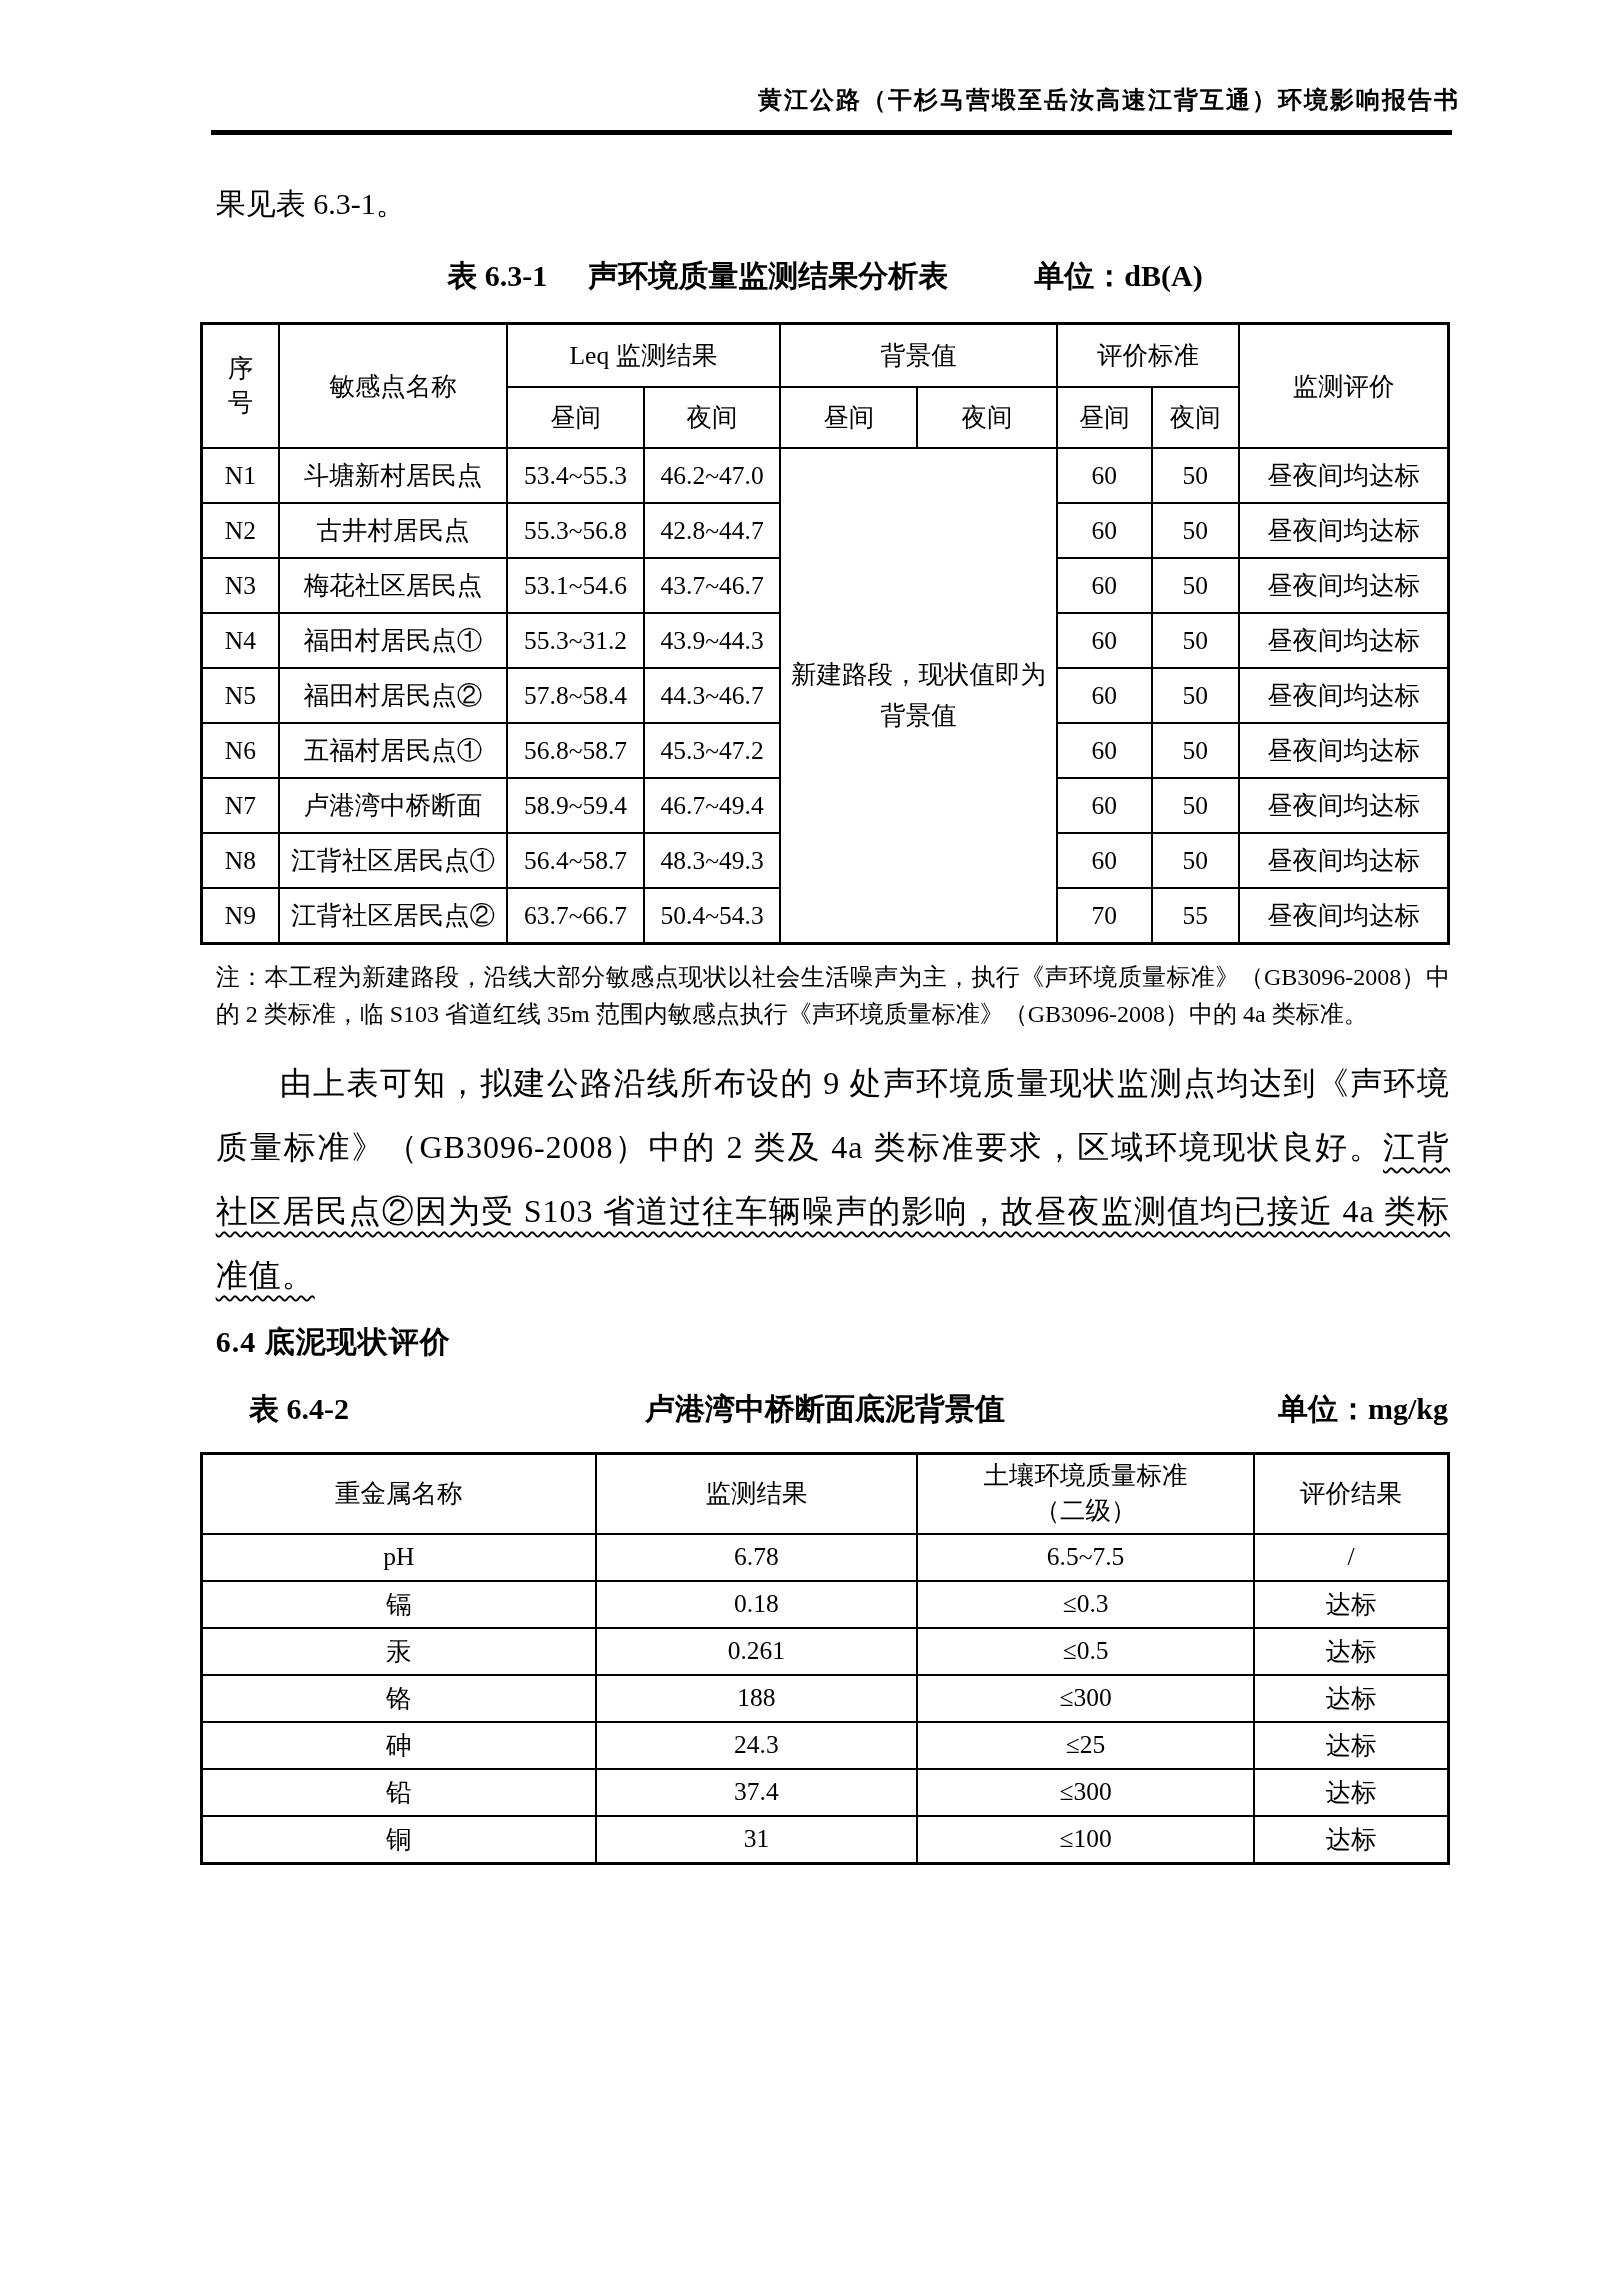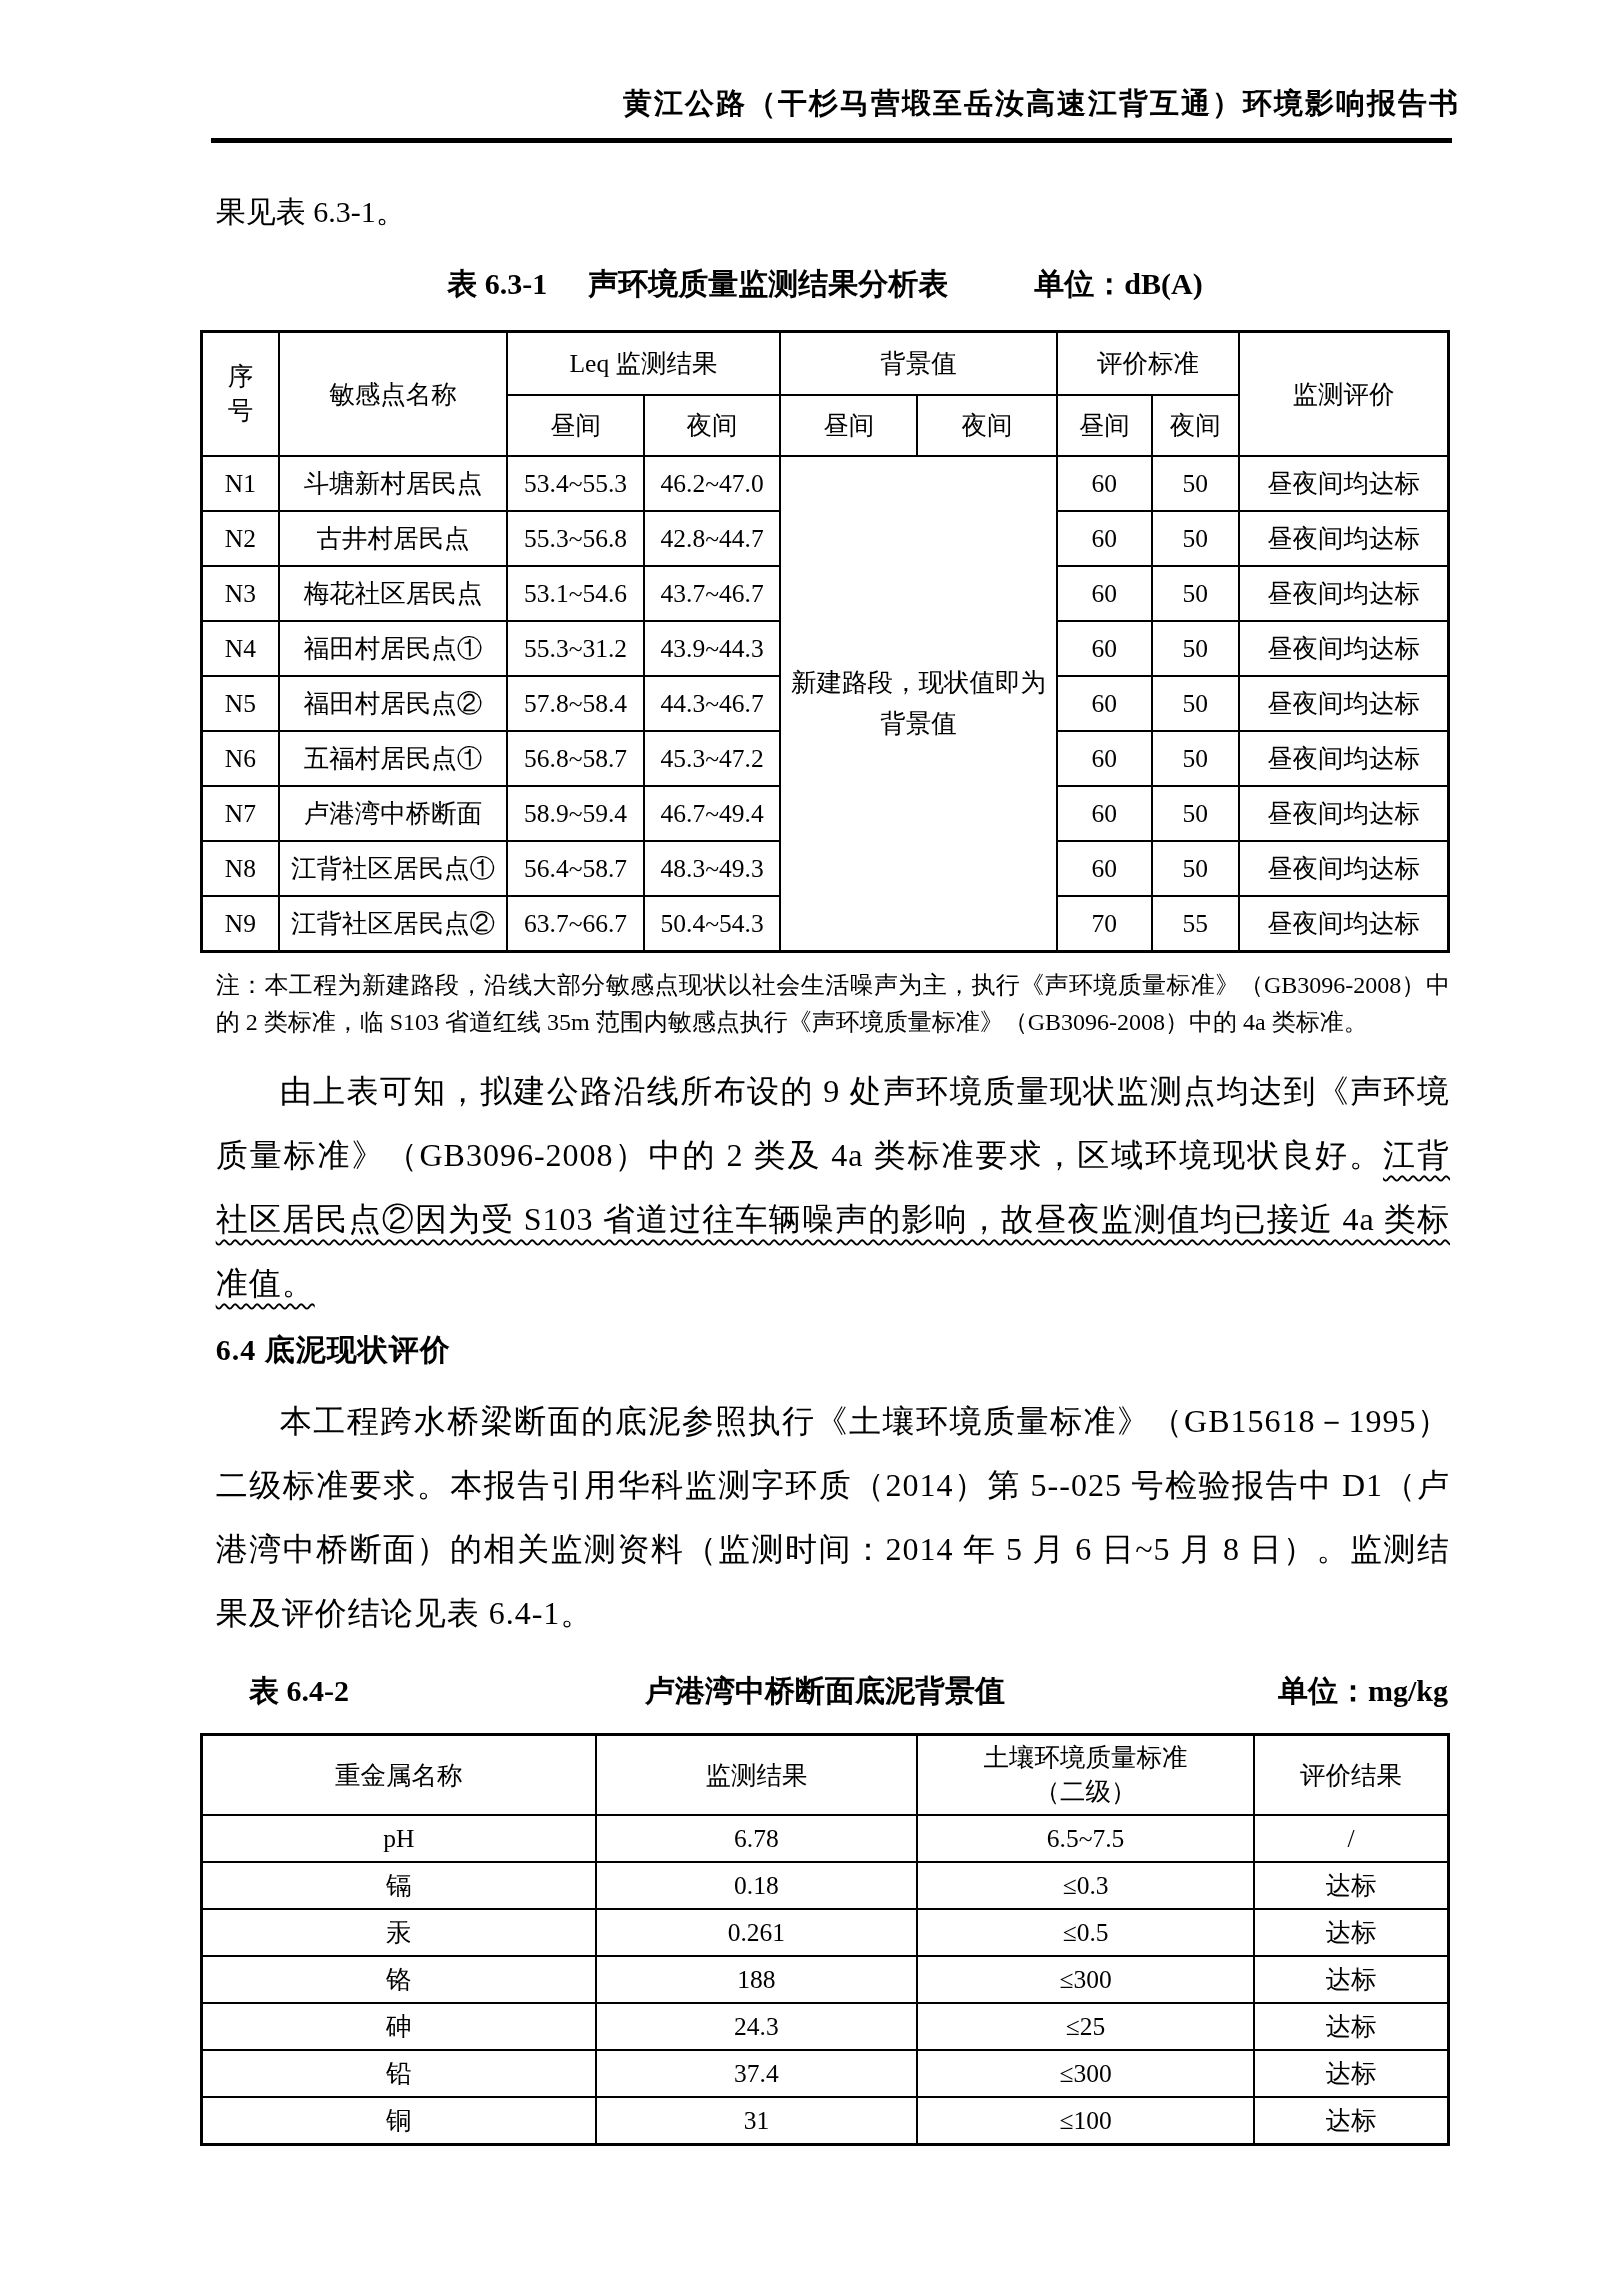--- a/index.html
+++ b/index.html
@@ -4,21 +4,21 @@
 <style>
   html,body{margin:0;padding:0}
   body{
     width:1621px;height:2293px;background:#ffffff;color:#000;
     font-family:"Liberation Serif","DejaVu Serif",serif;
     overflow:hidden;
   }
   .page{position:relative;width:1621px;height:2293px}
   .header-text{
     padding-top:84px;text-align:right;padding-right:161px;
-    font-size:29px;font-weight:600;letter-spacing:2px;
+    font-size:24px;font-weight:600;letter-spacing:2px;
   }
   .header-rule{margin:13.7px 0 0 211px;width:1241px;height:4.9px;background:#000}
   .content{width:1250px;margin-left:200px}
   .continuation{margin:49px 0 0 15.7px;font-size:30px}
   .caption{margin-top:31px;font-size:30px;font-weight:700}
   .caption1{display:flex;justify-content:center;align-items:baseline}
   .caption1 .cap-label{margin-right:41px}
   .caption1 .cap-unit{margin-left:86px}
   .caption2{display:grid;grid-template-columns:1fr auto 1fr;align-items:baseline;margin-top:25.5px}
   .caption2 .cap-label{justify-self:start;margin-left:49px}
@@ -187,21 +187,20 @@
       </tr>
     </tbody>
       </table>
 
     <p class="note"><span>注：</span><span>本工程为新建路段，沿线大部分敏感点现状以社会生活噪声为主，执行《声环境质量标准》（GB3096-2008）中的 2 类标准，临 S103 省道红线 35m 范围内敏感点执行《声环境质量标准》（GB3096-2008）中的 4a 类标准。</span></p>
 
     <p class="body-p"><span>由上表可知，拟建公路沿线所布设的 9 处声环境质量现状监测点均达到《声环境质量标准》（GB3096-2008）中的 2 类及 4a 类标准要求，区域环境现状良好。</span><span class="wavy">江背社区居民点②因为受 S103 省道过往车辆噪声的影响，故昼夜监测值均已接近 4a 类标准值。</span></p>
 
     <h2 class="section-heading">6.4 底泥现状评价</h2>
 
-    <p class="body-p">本工程跨水桥梁断面的底泥参照执行《土壤环境质量标准》（GB15618－1995）二级标准要求。本报告引用华科监测字环质（2014）第 5--025 号检验报告中 D1（卢港湾中桥断面）的相关监测资料（监测时间：2014 年 5 月 6 日~5 月 8 日）。监测结果及评价结论见表 6.4-1。</p>
 
     <div class="caption caption2">
       <span class="cap-label">表 6.4-2</span>
       <span class="cap-title">卢港湾中桥断面底泥背景值</span>
       <span class="cap-unit">单位：mg/kg</span>
     </div>
 
     <table class="t2">
       <colgroup>
         <col style="width:31.6%">

